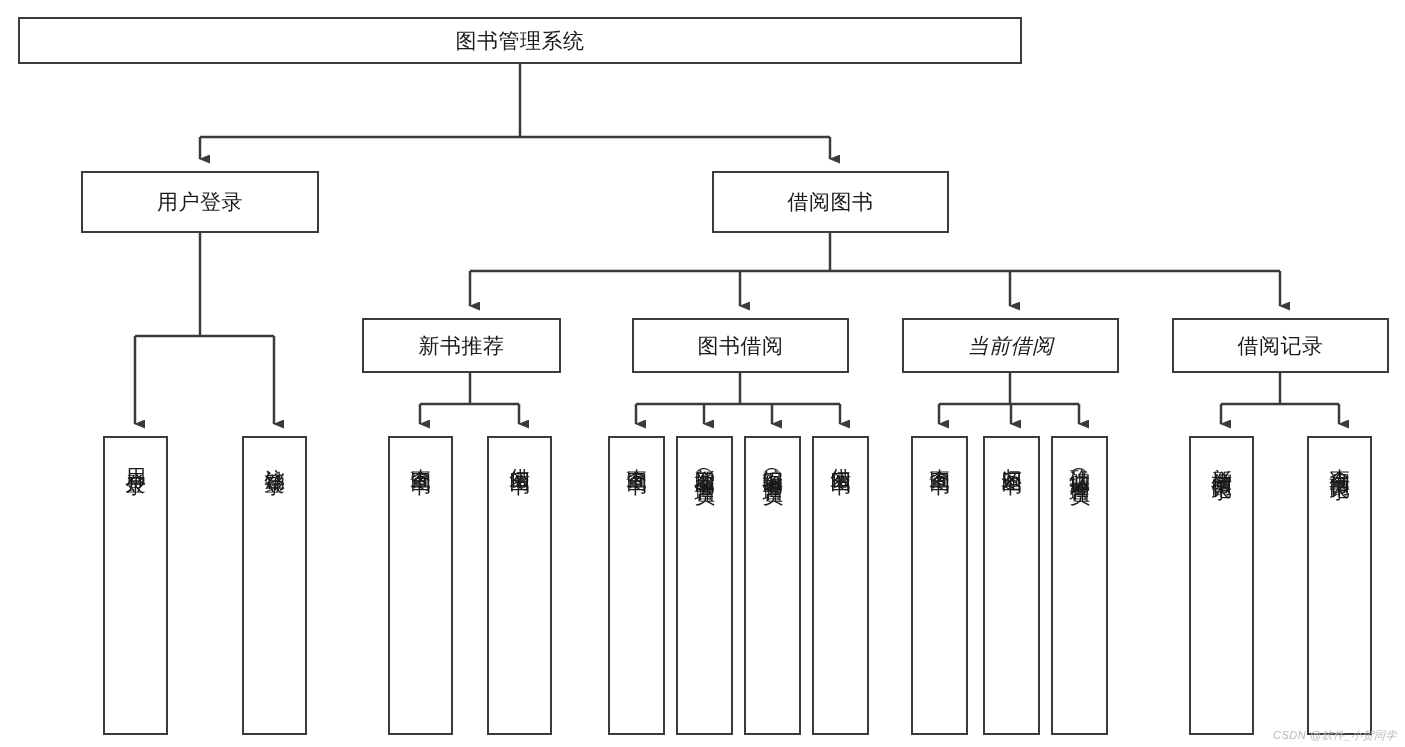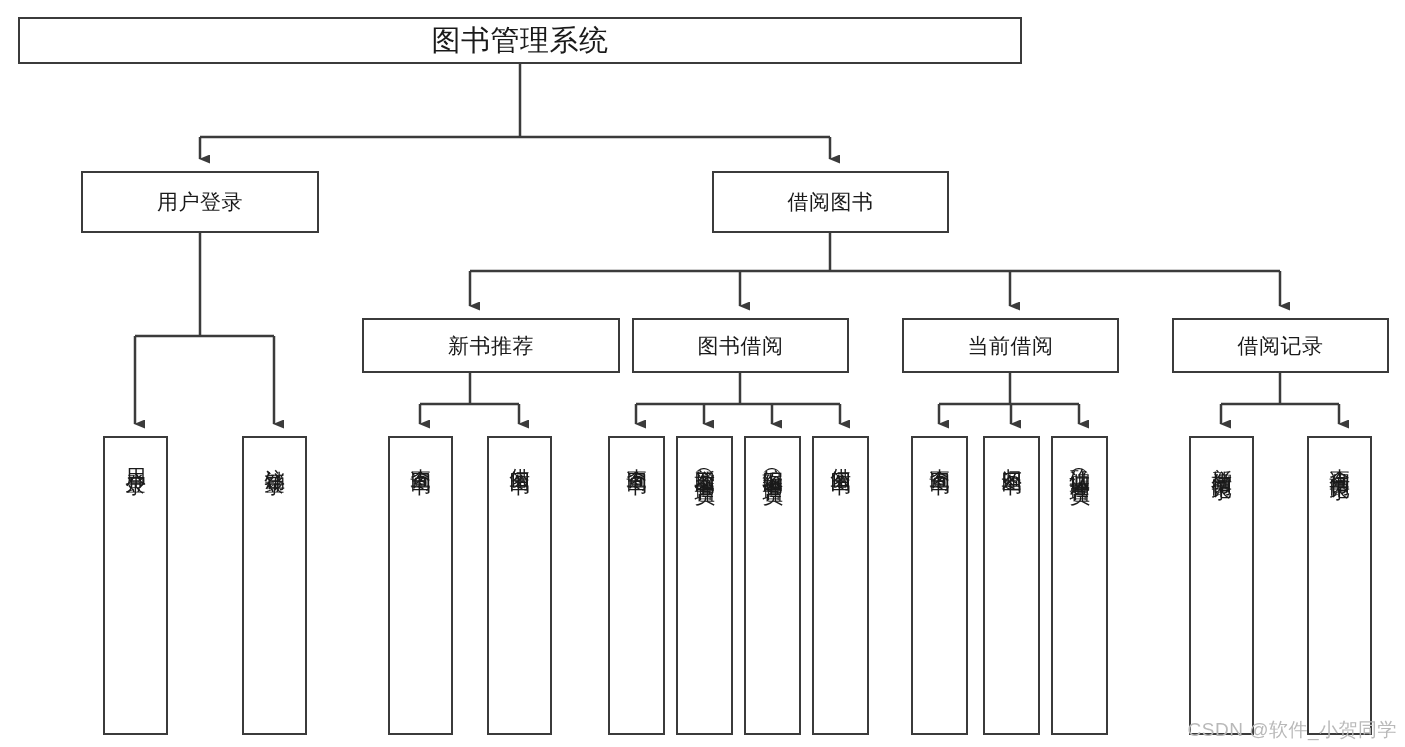--- a/index.html
+++ b/index.html
@@ -40,45 +40,46 @@
     display: block;
     text-align: center;
     line-height: 1.12;
     white-space: pre;
   }
   .node.horiz .label {
     font-size: 21px;
     letter-spacing: 0.5px;
   }
   .node.root .label {
-    font-size: 29px;
+    font-size: 21px;
     letter-spacing: 0.5px;
   }
   .node.vert {
     align-items: flex-start;
     justify-content: center;
     padding-top: 14px;
   }
   .node.vert .label {
     writing-mode: vertical-rl;
     text-orientation: upright;
     font-size: 20.5px;
     line-height: 1.0;
     letter-spacing: 2.5px;
     white-space: pre-line;
   }
   #watermark {
     position: absolute;
     right: 8px;
     bottom: 4px;
-    font-size: 19px;
+    font-size: 11px;
     color: #b9b9b9;
     letter-spacing: 0.5px;
     white-space: nowrap;
     user-select: none;
+    font-style: italic;
   }
 </style>
 </head>
 <body>
 
 <div id="canvas">
 
   <svg id="edges" viewBox="0 0 1405 747" width="1405" height="747" xmlns="http://www.w3.org/2000/svg">
     <defs>
       <marker id="arrowhead" markerWidth="9" markerHeight="11" refX="4.5" refY="10" orient="auto" markerUnits="userSpaceOnUse">
@@ -125,27 +126,27 @@
   <div id="nodes-layer">
       <div class="node root horiz" style="left: 18px; top: 17px; width: 1004px; height: 47px;">
         <span class="label">图书管理系统</span>
       </div>
       <div class="node horiz" style="left: 81px; top: 171px; width: 238px; height: 62px;">
         <span class="label">用户登录</span>
       </div>
       <div class="node horiz" style="left: 712px; top: 171px; width: 237px; height: 62px;">
         <span class="label">借阅图书</span>
       </div>
-      <div class="node horiz" style="left: 362px; top: 318px; width: 258px; height: 55px;">
+      <div class="node horiz" style="left: 362px; top: 318px; width: 199px; height: 55px;">
         <span class="label">新书推荐</span>
       </div>
       <div class="node horiz" style="left: 632px; top: 318px; width: 217px; height: 55px; align-items: center;">
         <span class="label">图书借阅</span>
       </div>
-      <div class="node horiz" style="left: 902px; top: 318px; width: 217px; height: 55px;">
+      <div class="node horiz" style="left: 902px; top: 318px; width: 217px; height: 55px; font-style: italic;">
         <span class="label">当前借阅</span>
       </div>
       <div class="node horiz" style="left: 1172px; top: 318px; width: 217px; height: 55px;">
         <span class="label">借阅记录</span>
       </div>
       <div class="node vert" style="left: 103px; top: 436px; width: 65px; height: 299px;">
         <span class="label">用户登录</span>
       </div>
       <div class="node vert" style="left: 242px; top: 436px; width: 65px; height: 299px;">
         <span class="label">注销登录</span>

